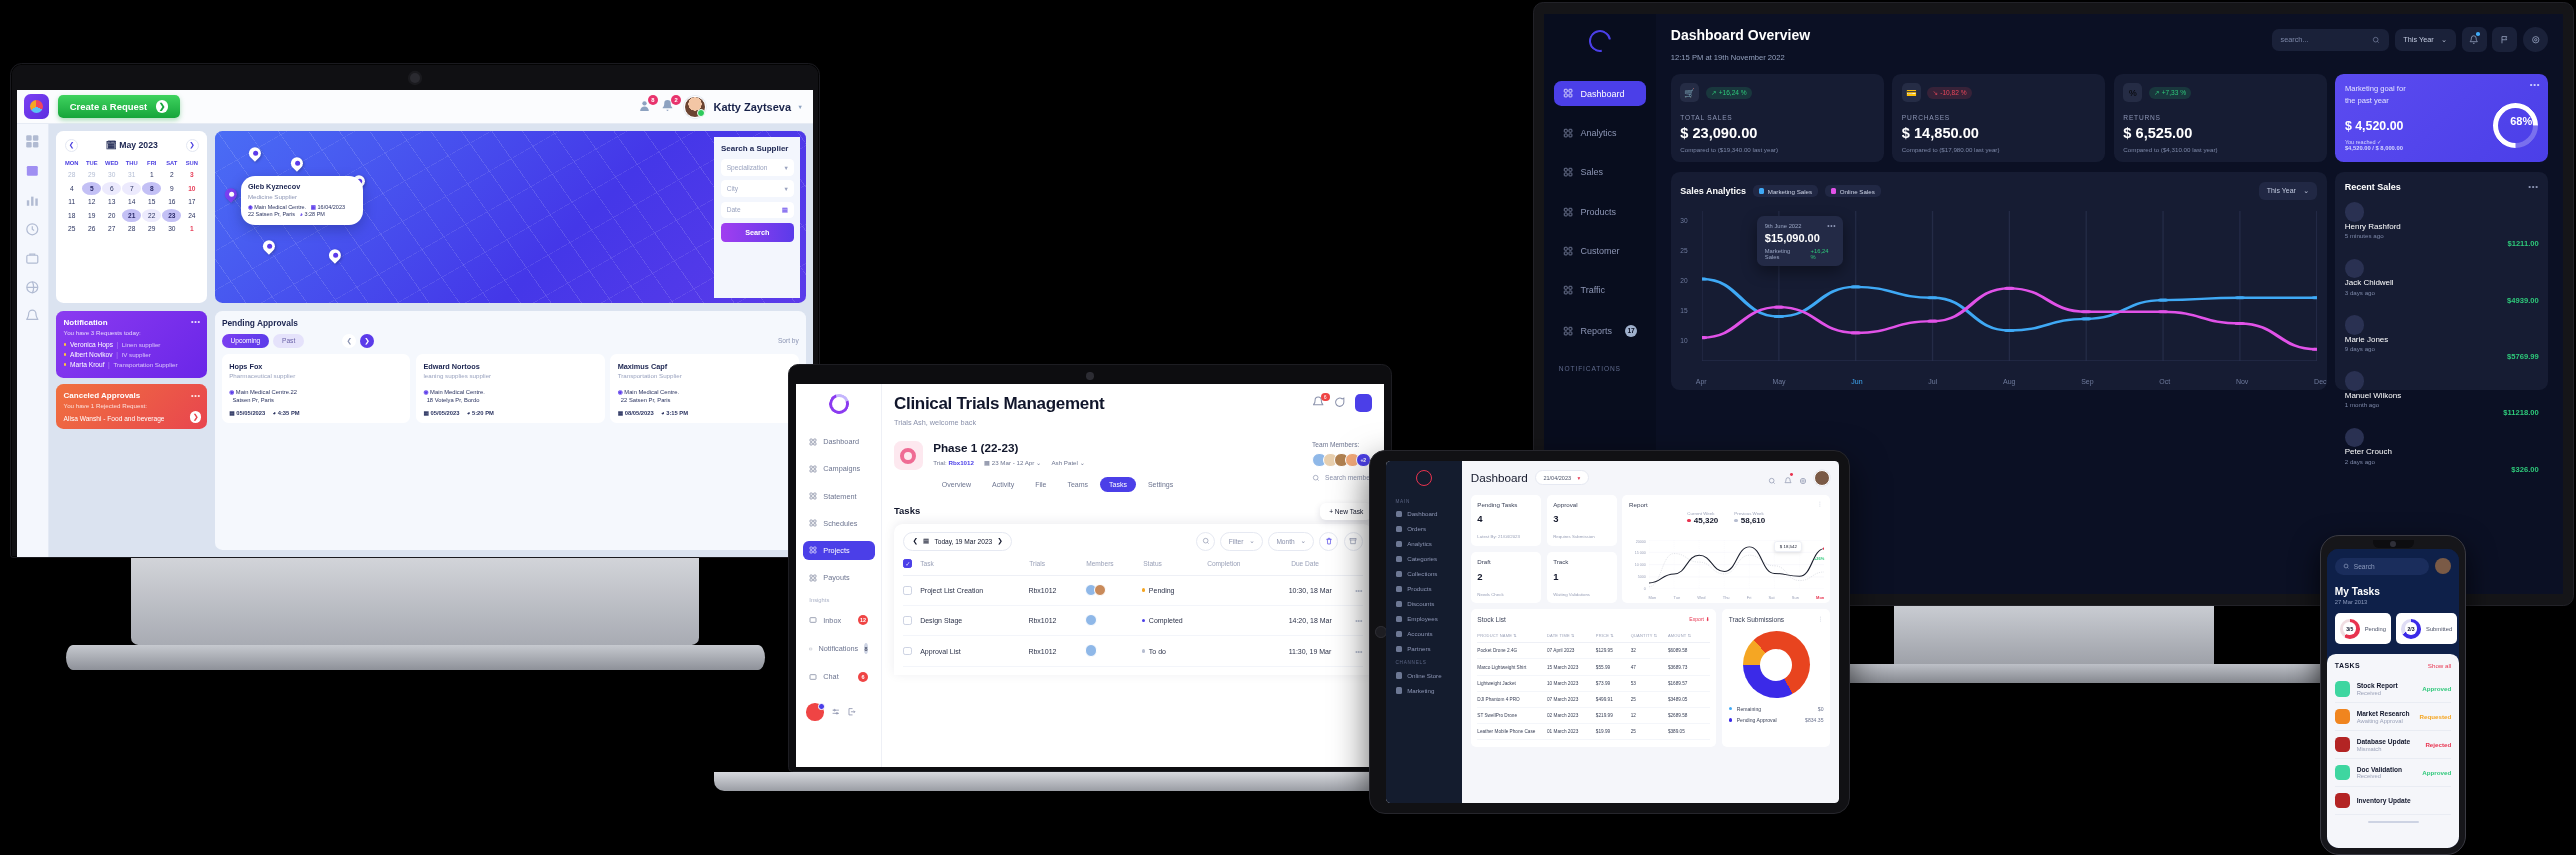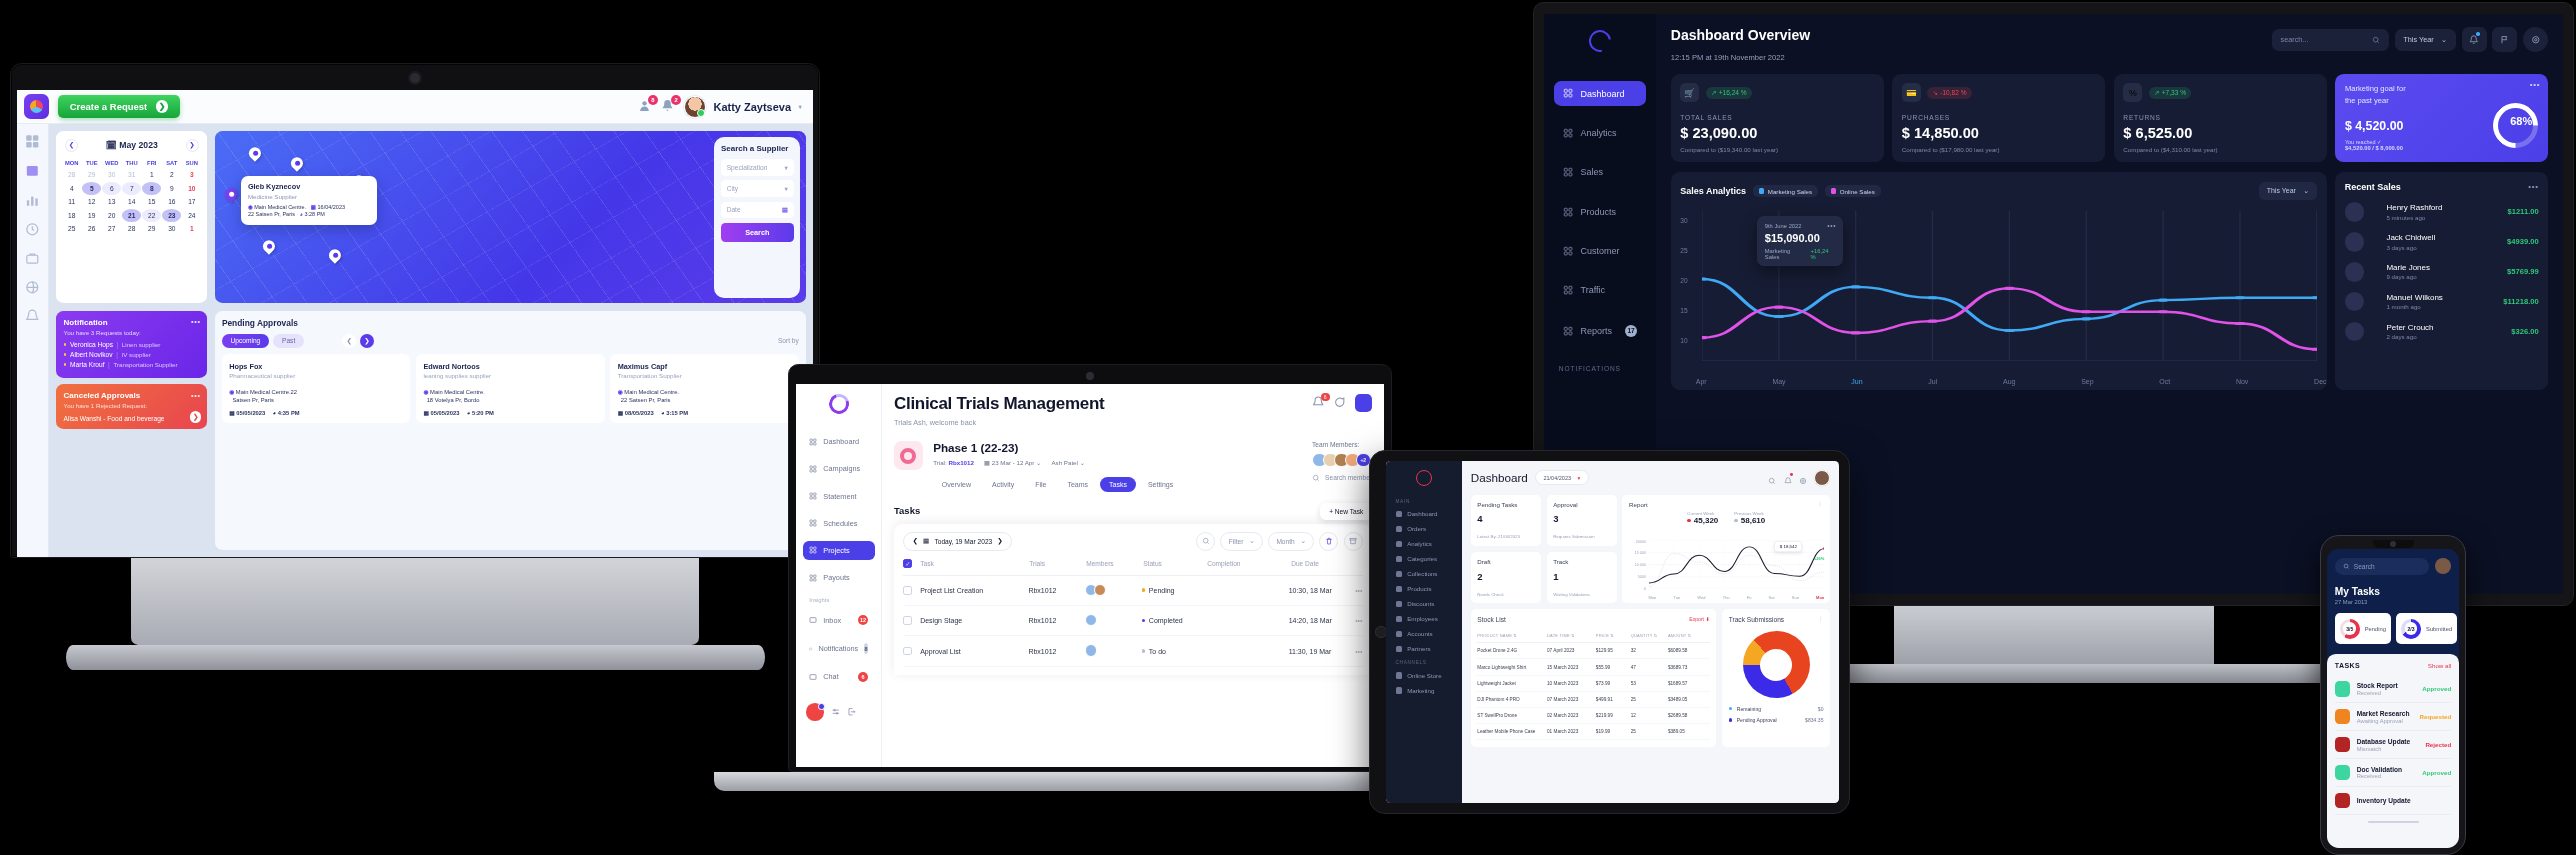--- a/index.html
+++ b/index.html
@@ -111,28 +111,28 @@
     background:
       repeating-linear-gradient(55deg, rgba(255,255,255,.5) 0 0.7px, transparent 0.7px 25px),
       repeating-linear-gradient(-30deg, rgba(255,255,255,.35) 0 0.7px, transparent 0.7px 34px);}
   .pin{position:absolute;width:12.4px;height:17px;}
   .pin i{display:block;width:12.4px;height:12.4px;border-radius:50% 50% 50% 0;transform:rotate(-45deg);
     background:#fff;box-shadow:0 1.5px 2.9px rgba(0,0,0,.25);}
   .pin i::after{content:"";position:absolute;left:3.6px;top:3.6px;width:5.1px;height:5.1px;border-radius:50%;
     background:#5b3bea;transform:rotate(45deg);}
   .pin.active i{background:#7a3ff0;}
   .pin.active i::after{background:#fff;}
-  .tip{position:absolute;background:#fff;border-radius:7px;padding:5.8px 7.3px;width:136px;
+  .tip{position:absolute;background:#fff;border-radius:14px;padding:5.8px 7.3px;width:122px;
     box-shadow:0 4.4px 13px rgba(10,20,60,.28);}
   .tip .n{font-size:7.3px;font-weight:700;color:#1b2450;}
   .tip .s{font-size:6.2px;color:#8d96b5;margin:1.5px 0 4.4px;}
   .tip .l{font-size:5.5px;color:#2a3360;line-height:1.35;}
   .tip .l b{color:#5b3bea;}
   .srch{position:absolute;right:5.8px;top:5.8px;bottom:5.8px;width:86px;background:#f3f6fd;
-    border-radius:10px;padding:7.3px 6.6px;}
+    border-radius:0;padding:7.3px 6.6px;}
   .srch h4{font-size:8px;color:#1b2450;margin-bottom:5.8px;}
   .srch .f{background:#fff;border-radius:4.4px;padding:4.4px 5.8px;font-size:6.6px;color:#9aa3bf;
     margin-bottom:4.4px;display:flex;justify-content:space-between;align-items:center;}
   .srch .btn{background:linear-gradient(90deg,#a13ef0,#5b3bea);color:#fff;text-align:center;
     padding:5.1px;border-radius:4.4px;font-size:7.3px;font-weight:700;}
 
   .m1-row2{display:flex;gap:7.3px;flex:1;}
   .notifs{width:151px;display:flex;flex-direction:column;gap:5.8px;flex:none;}
   .ncard{border-radius:7.3px;padding:7.3px;color:#fff;position:relative;overflow:hidden;}
   .ncard.p{background:linear-gradient(135deg,#8b3bf0,#6a26e8);}
@@ -232,21 +232,21 @@
   .tipc{position:absolute;background:#232a46;border-radius:6.6px;padding:6.6px 8px;z-index:5;
     box-shadow:0 5.8px 14.6px rgba(0,0,0,.4);}
   .tipc .dt{font-size:5.8px;color:#9aa6c4;}
   .tipc .v{font-size:11px;color:#fff;font-weight:700;margin:2.9px 0 3.6px;}
   .tipc .ft{font-size:5.8px;color:#9aa6c4;display:flex;align-items:center;gap:5.1px;}
   .tipc .dots{position:absolute;right:6.6px;top:5.8px;color:#8d96b5;font-size:6.6px;letter-spacing:0.7px;}
 
   .d-recent{width:213px;background:#161c33;border-radius:8.7px;padding:9.5px;flex:none;}
   .d-recent h4{font-size:9px;color:#fff;margin-bottom:10.2px;}
   .d-recent .dots{float:right;color:#8d96b5;font-size:8px;letter-spacing:0.7px;}
-  .rs{display:flex;align-items:center;gap:22px;margin-bottom:10.2px;}
+  .rs{display:flex;align-items:flex-start;gap:0;margin-bottom:10.2px;flex-direction:column;}
   .rs .av{width:19.7px;height:19.7px;border-radius:50%;background:#2a3152;flex:none;}
   .rs .n{font-size:8px;color:#fff;}
   .rs .t{font-size:6.2px;color:#7d88a8;margin-top:1.5px;}
   .rs .amt{margin-left:auto;font-size:7.6px;color:#2ec87a;font-weight:600;}
 
   .d-table{margin-top:8.7px;background:#161c33;border-radius:8.7px;padding:10.2px 11.7px;}
   .d-table .hr{display:flex;font-size:8px;color:#8d96b5;}
   .d-table .hr span:nth-child(1){width:95px;}
   .d-table .hr span:nth-child(2){width:87px;}
   .d-table .hr span:nth-child(3){width:95px;}

